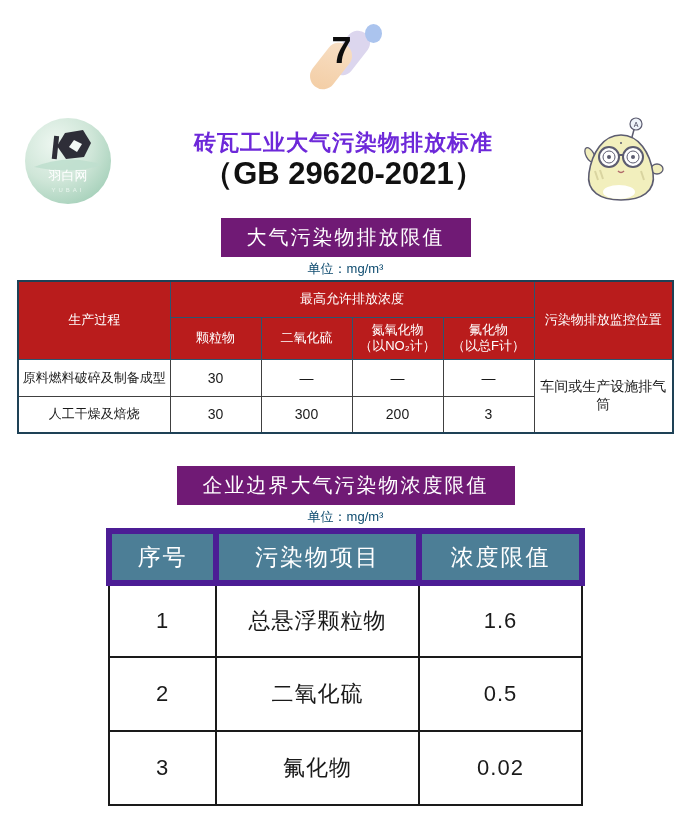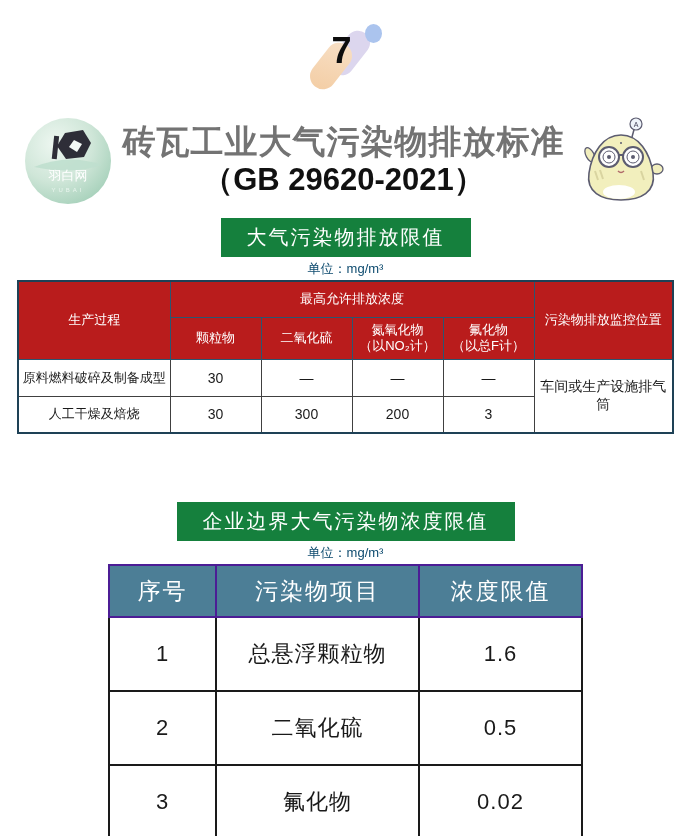--- a/index.html
+++ b/index.html
@@ -31,30 +31,30 @@
     position: absolute; left: 28px; top: 6px;
     font-size: 36px; font-weight: bold; color: #0d0d0d;
     font-family: "Liberation Sans", "DejaVu Sans", sans-serif;
   }
 
   
   .header { display: flex; align-items: center; justify-content: space-between;
     padding: 0 24px; margin-top: 26px; height: 94px; }
   .logo { width: 88px; height: 88px; flex: 0 0 88px; }
   .titles { flex: 1; text-align: center; line-height: 1.18; }
-  .title-l1 { font-size: 33px; font-weight: bold; letter-spacing: 1px; color: #737373; }
+  .title-l1 { font-size: 22px; font-weight: bold; letter-spacing: 1px; color: #6d28d9; }
   .title-l2 { font-size: 31px; font-weight: bold; color: #111; }
   .mascot { width: 92px; height: 92px; flex: 0 0 92px; }
 
   
   .banner {
     display: table; margin: 10px auto 0; padding: 6px 26px;
-    background: #15803d; color: #ffffff; font-size: 20px; letter-spacing: 2px; text-align: center;
-  }
-  .banner2 { margin-top: 68px; }
+    background: #701a75; color: #ffffff; font-size: 20px; letter-spacing: 2px; text-align: center;
+  }
+  .banner2 { margin-top: 32px; }
 
   .unit-row { margin: 3px auto 2px; text-align: center; font-size: 13px; color: #0c4a6e; }
   .unit-row.w1 { width: 655px; }
   .unit-row.w2 { width: 473px; }
 
   
   table { border-collapse: collapse; table-layout: fixed; }
   .t1 { width: 655px; margin: 0 auto; border: 2px solid #1e4156; }
   .t1 th {
     background: #b91c1c; color: #fff; font-weight: normal; font-size: 13px;
@@ -65,21 +65,21 @@
   .t1 td {
     background: #fff; color: #1a1a1a; font-size: 14px; text-align: center;
     vertical-align: middle; border: 1px solid #404040; height: 37px;
   }
   .t1 td.proc { font-size: 13px; }
 
   
   .t2 { width: 473px; margin: 0 auto; border: 2px solid #1a1a1a; }
   .t2 th {
     background: #4c7e96; color: #fff; font-weight: normal; font-size: 23px;
-    letter-spacing: 2px; border: 2px solid #4c1d95; height: 52px;
+    letter-spacing: 2px; border: 6px solid #4c1d95; height: 52px;
     text-align: center; vertical-align: middle;
   }
   .t2 td {
     background: #fff; color: #1a1a1a; font-size: 22px; letter-spacing: 1px;
     border: 2px solid #1a1a1a; height: 74px; text-align: center; vertical-align: middle;
   }
 </style>
 </head>
 <body>
 

